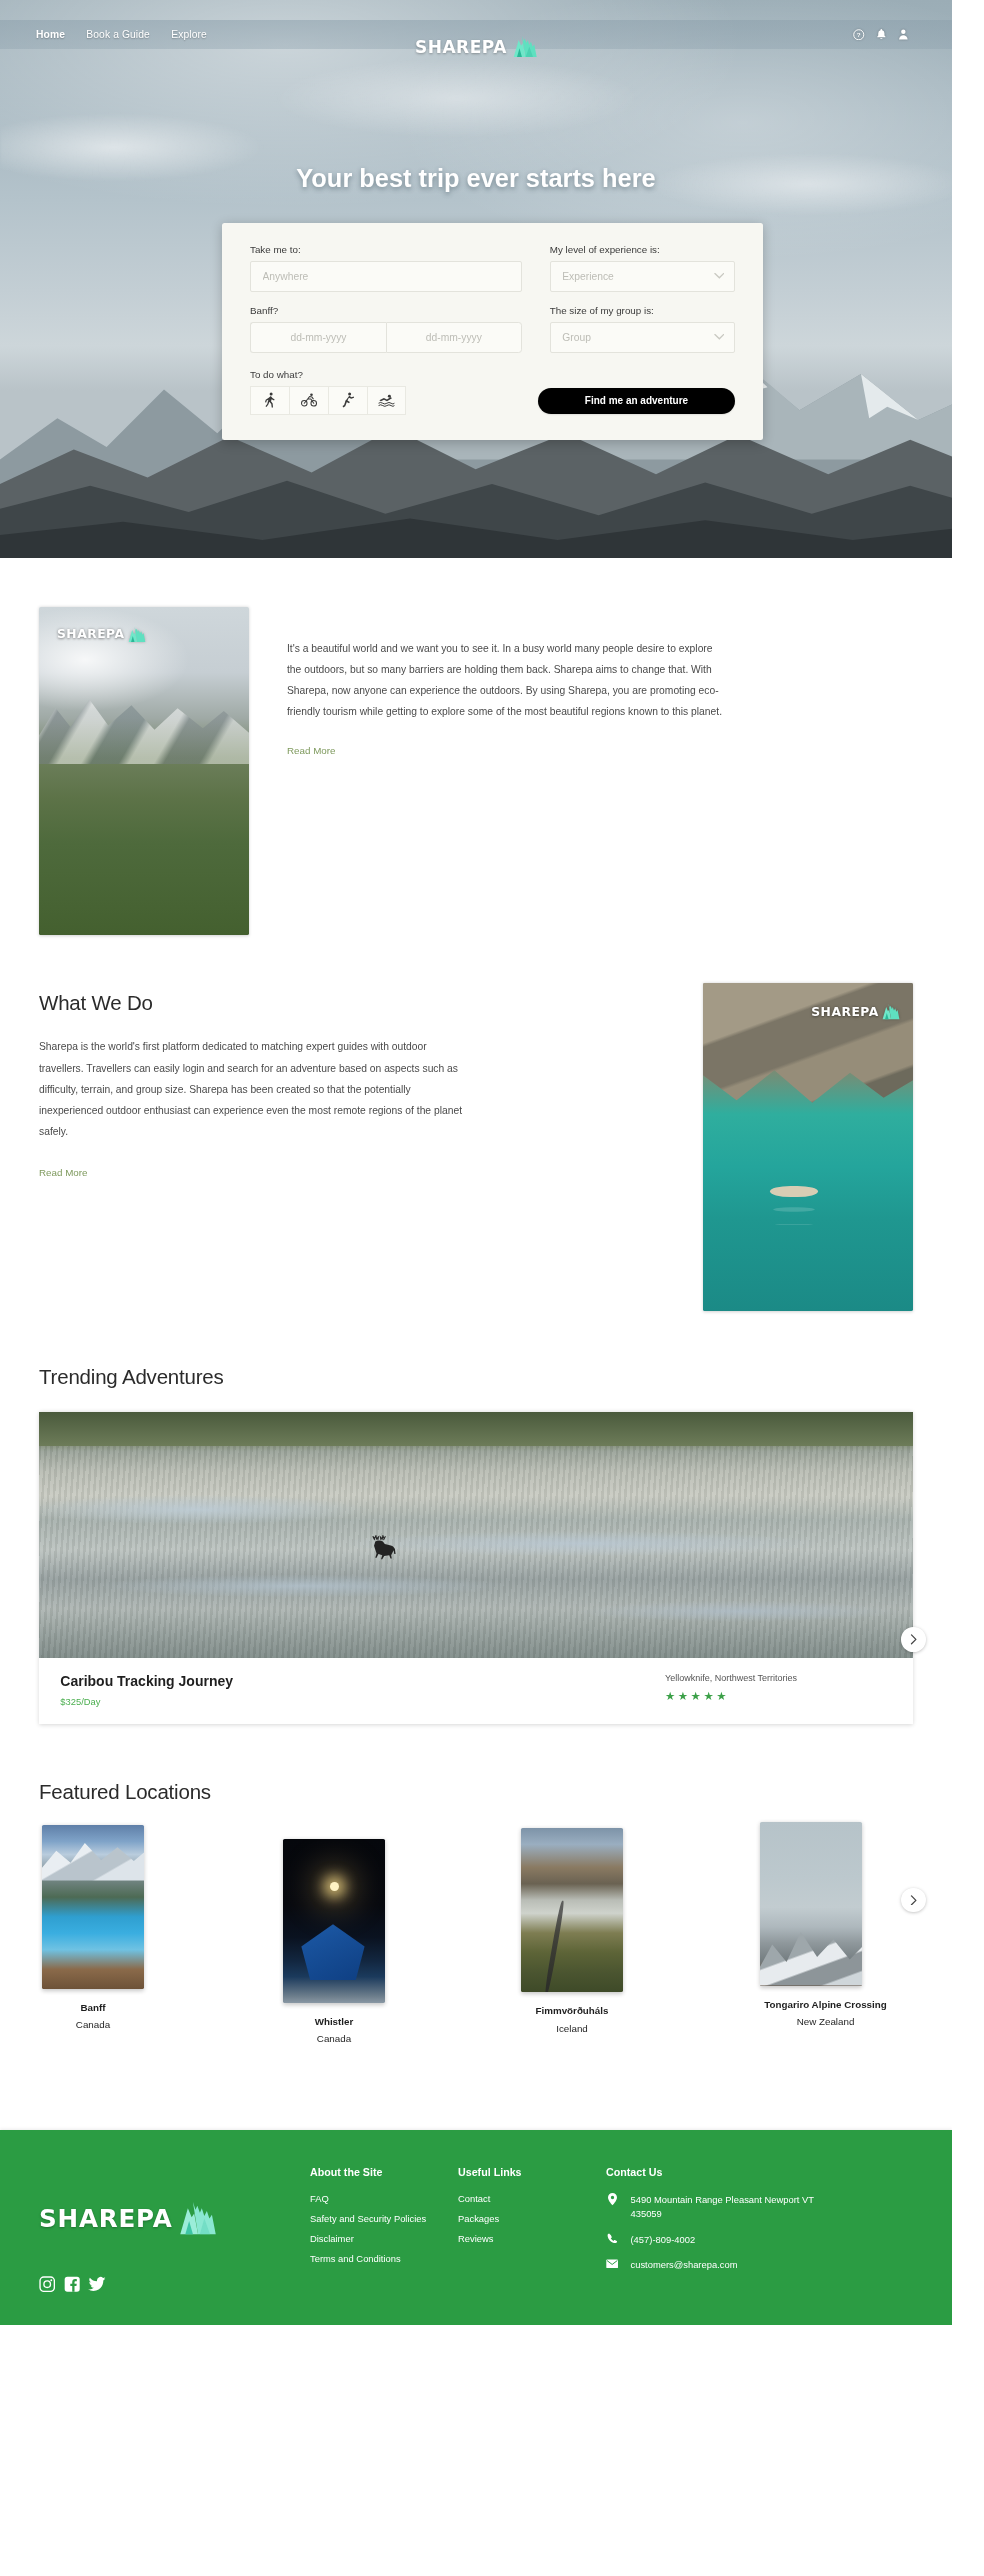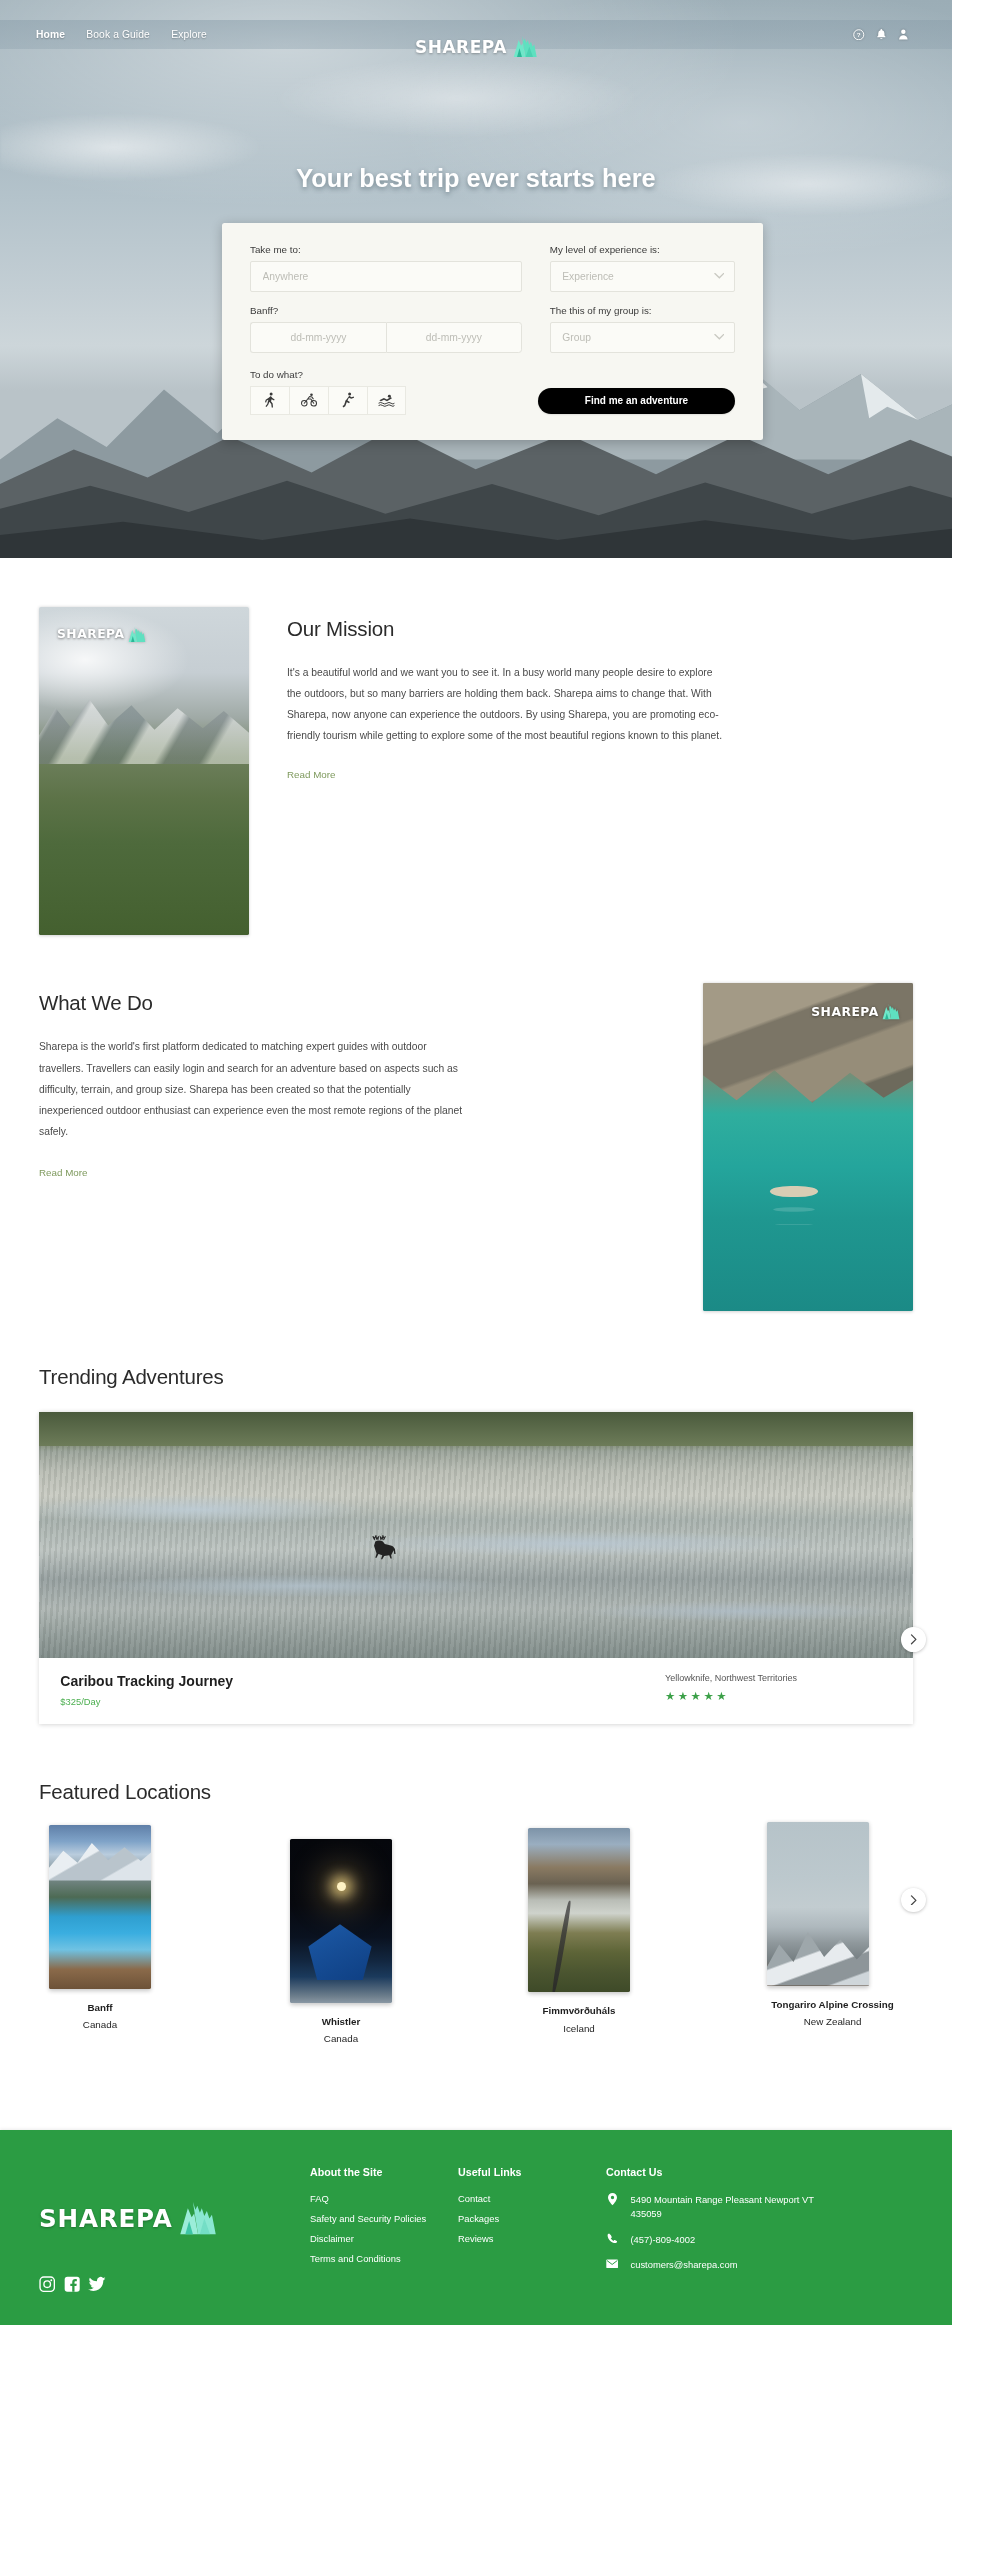--- a/index.html
+++ b/index.html
@@ -393,21 +393,21 @@
           <div class="f-block">
             <div class="f-label">My level of experience is:</div>
             <div class="f-select-wrap">
               <input class="f-input" readonly="" placeholder="Experience" style="">
               <svg class="chev" width="10.7" height="6.6" viewBox="0 0 14 9">
                 <path d="M1 1 L7 7 L13 1" fill="none" stroke="#c9c9c2" stroke-width="1.8" stroke-linecap="round"></path>
               </svg>
             </div>
           </div>
           <div class="f-block">
-            <div class="f-label">The this of my group is:</div>
+            <div class="f-label">The size of my group is:</div>
             <div class="f-select-wrap">
               <input class="f-input" readonly="" placeholder="Group" style="">
               <svg class="chev" width="10.7" height="6.6" viewBox="0 0 14 9">
                 <path d="M1 1 L7 7 L13 1" fill="none" stroke="#c9c9c2" stroke-width="1.8" stroke-linecap="round"></path>
               </svg>
             </div>
           </div>
         </div>
       </div>
 
@@ -461,21 +461,20 @@
         <div class="img-logo" style="left:18px; top:19.7px;">
           <span class="logo-word sm">SHAREPA</span>
           <svg width="18" height="15.6" viewBox="0 0 60 52">
             <path d="M22 0 L26 12 L29 6 L33 17 L36 10 L40 22 L44 14 L48 26 L52 20 L58 51 L30 51 Z" fill="#5fe0c0"></path>
             <path d="M14 10 L20 24 L24 18 L30 51 L2 51 Z" fill="#6fe7c9"></path>
             <path d="M16 30 L22 51 L10 51 Z" fill="#2ab897"></path>
           </svg>
         </div>
       </div>
       <div class="mission-txt">
-        <h2 class="sec-title">Our Mission</h2>
         <p class="body-txt" style="margin-top:21.3px;">It's a beautiful world and we want you to see it. In a busy world many people desire to explore the outdoors, but so many barriers are holding them back. Sharepa aims to change that. With Sharepa, now anyone can experience the outdoors. By using Sharepa, you are promoting eco-friendly tourism while getting to explore some of the most beautiful regions known to this planet.</p>
         <div class="read-more" style="margin-top:23px;">Read More</div>
       </div>
     </section>
 
     <section class="whatwedo">
       <div class="whatwedo-txt">
         <h2 class="sec-title">What We Do</h2>
         <p class="body-txt" style="margin-top:21.3px;">Sharepa is the world's first platform dedicated to matching expert guides with outdoor travellers.  Travellers can easily login and search for an adventure based on aspects such as difficulty, terrain, and group size. Sharepa has been created so that the potentially inexperienced outdoor enthusiast can experience even the most remote regions of the planet safely.</p>
         <div class="read-more" style="margin-top:24.6px;">Read More</div>
@@ -520,21 +519,21 @@
             <path d="M2 1 L8 7 L2 13" fill="none" stroke="#444" stroke-width="1.7" stroke-linecap="round" stroke-linejoin="round"></path>
           </svg>
         </div>
       </div>
     </section>
 
     <section class="featured">
       <h2 class="sec-title">Featured Locations</h2>
 
       <div class="feat-row">
-        <div class="feat-card" style="margin-left:10px; margin-top:0px;">
+        <div class="feat-card" style="margin-left:3px; margin-top:0px;">
           <div class="ph ph-banff"></div>
           <div class="feat-name">Banff</div>
           <div class="feat-country">Canada</div>
         </div>
 
         <div class="feat-card" style="margin-left:139px; margin-top:14px;">
           <div class="ph ph-whistler"></div>
           <div class="feat-name">Whistler</div>
           <div class="feat-country">Canada</div>
         </div>

